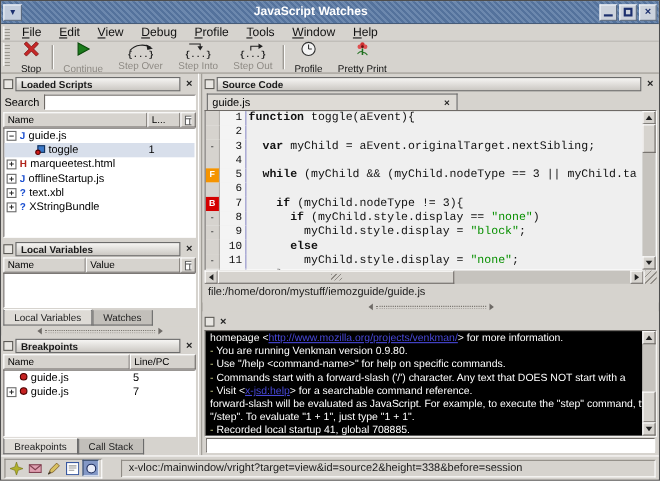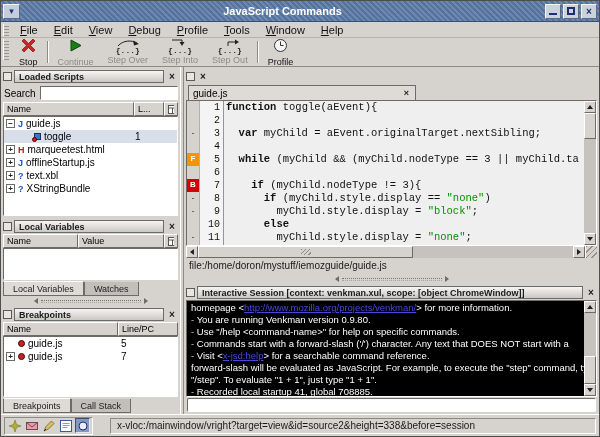--- a/index.html
+++ b/index.html
@@ -169,21 +169,21 @@
 </style>
 </head>
 <body>
 
 <div class="window">
 
   <div class="titlebar">
     <div class="tb-menu-btn">
         <span>▾</span>
       </div>
-    <div class="tb-title">JavaScript Commands</div>
+    <div class="tb-title">JavaScript Watches</div>
     <div class="tb-controls">
       <div class="wbtn">
           <span class="minbar"></span>
         </div>
       <div class="wbtn">
           <span class="maxbox"></span>
         </div>
       <div class="wbtn">
           <span>×</span>
         </div>
@@ -249,20 +249,32 @@
     </div>
     <div class="tsep"></div>
     <div class="tbtn">
       <span><svg width="15" height="15">
             <circle cx="7.5" cy="7.5" r="6" fill="#f4f4f4" stroke="#333"></circle>
             <line x1="7.5" y1="7.5" x2="7.5" y2="3.5" stroke="#333"></line>
             <line x1="7.5" y1="7.5" x2="10.5" y2="7.5" stroke="#333"></line>
           </svg></span>
       <span class="tlabel">Profile</span>
     </div>
+    <div class="tbtn">
+      <span><svg width="15" height="15">
+            <circle cx="7.5" cy="3.5" r="2" fill="#d03030"></circle>
+            <circle cx="5" cy="5.5" r="2" fill="#e05050"></circle>
+            <circle cx="10" cy="5.5" r="2" fill="#e05050"></circle>
+            <circle cx="7.5" cy="5.5" r="1.3" fill="#701010"></circle>
+            <path d="M7.5 7 L7.5 13" stroke="#207020" stroke-width="1.4" fill="none"></path>
+            <path d="M7.5 10 C5 9 4 11 3 12" stroke="#207020" fill="none"></path>
+            <path d="M7.5 11 C10 10 11 12 12 13" stroke="#207020" fill="none"></path>
+          </svg></span>
+      <span class="tlabel">Pretty Print</span>
+    </div>
   </div>
 
   <div class="main">
 
     <div class="left-col">
 
       <div class="panel" style="height:150px; flex:none;">
         <div class="phead">
           <span class="float-btn"></span>
           <span class="ptitle">Loaded Scripts</span>
@@ -400,20 +412,21 @@
       </div>
     </div>
 
     <div class="vsplit"></div>
 
     <div class="right-col">
 
       <div class="panel" style="height:208px; flex:none;">
         <div class="phead">
           <span class="float-btn"></span>
+          <span class="ptitle">Source Code</span>
           <span class="pclose">×</span>
         </div>
         <div class="tabrow">
           <div class="srctab">
             <span class="lbl">guide.js</span>
             <span class="x">×</span>
           </div>
         </div>
         <div class="codewrap">
           <div class="codecols" id="code-lines">
@@ -507,21 +520,20 @@
 
       <div class="hsplit">
         <span class="tri-l"></span>
           <span class="dots"></span>
           <span class="tri-r"></span>
       </div>
 
       <div class="panel" style="flex:1;">
         <div class="phead">
           <span class="float-btn"></span>
-          <span class="ptitle">Interactive Session [context: venkman.xul, scope: [object ChromeWindow]]</span>
           <span class="pclose">×</span>
         </div>
         <div class="terminal-wrap">
           <div class="terminal" id="terminal">
               <div class="tl"><span class="seg-plain">homepage &lt;</span><span class="seg-link">http://www.mozilla.org/projects/venkman/</span><span class="seg-plain">&gt; for more information.</span></div>
               <div class="tl"><span class="seg-dash">- </span><span class="seg-plain">You are running Venkman version 0.9.80.</span></div>
               <div class="tl"><span class="seg-dash">- </span><span class="seg-plain">Use "/help &lt;command-name&gt;" for help on specific commands.</span></div>
               <div class="tl"><span class="seg-dash">- </span><span class="seg-plain">Commands start with a forward-slash ('/') character.  Any text that DOES NOT start with a</span></div>
               <div class="tl"><span class="seg-dash">- </span><span class="seg-plain">Visit &lt;</span><span class="seg-link">x-jsd:help</span><span class="seg-plain">&gt; for a searchable command reference.</span></div>
               <div class="tl"><span class="seg-plain">forward-slash will be evaluated as  JavaScript.  For example, to execute the "step" command, type</span></div>

